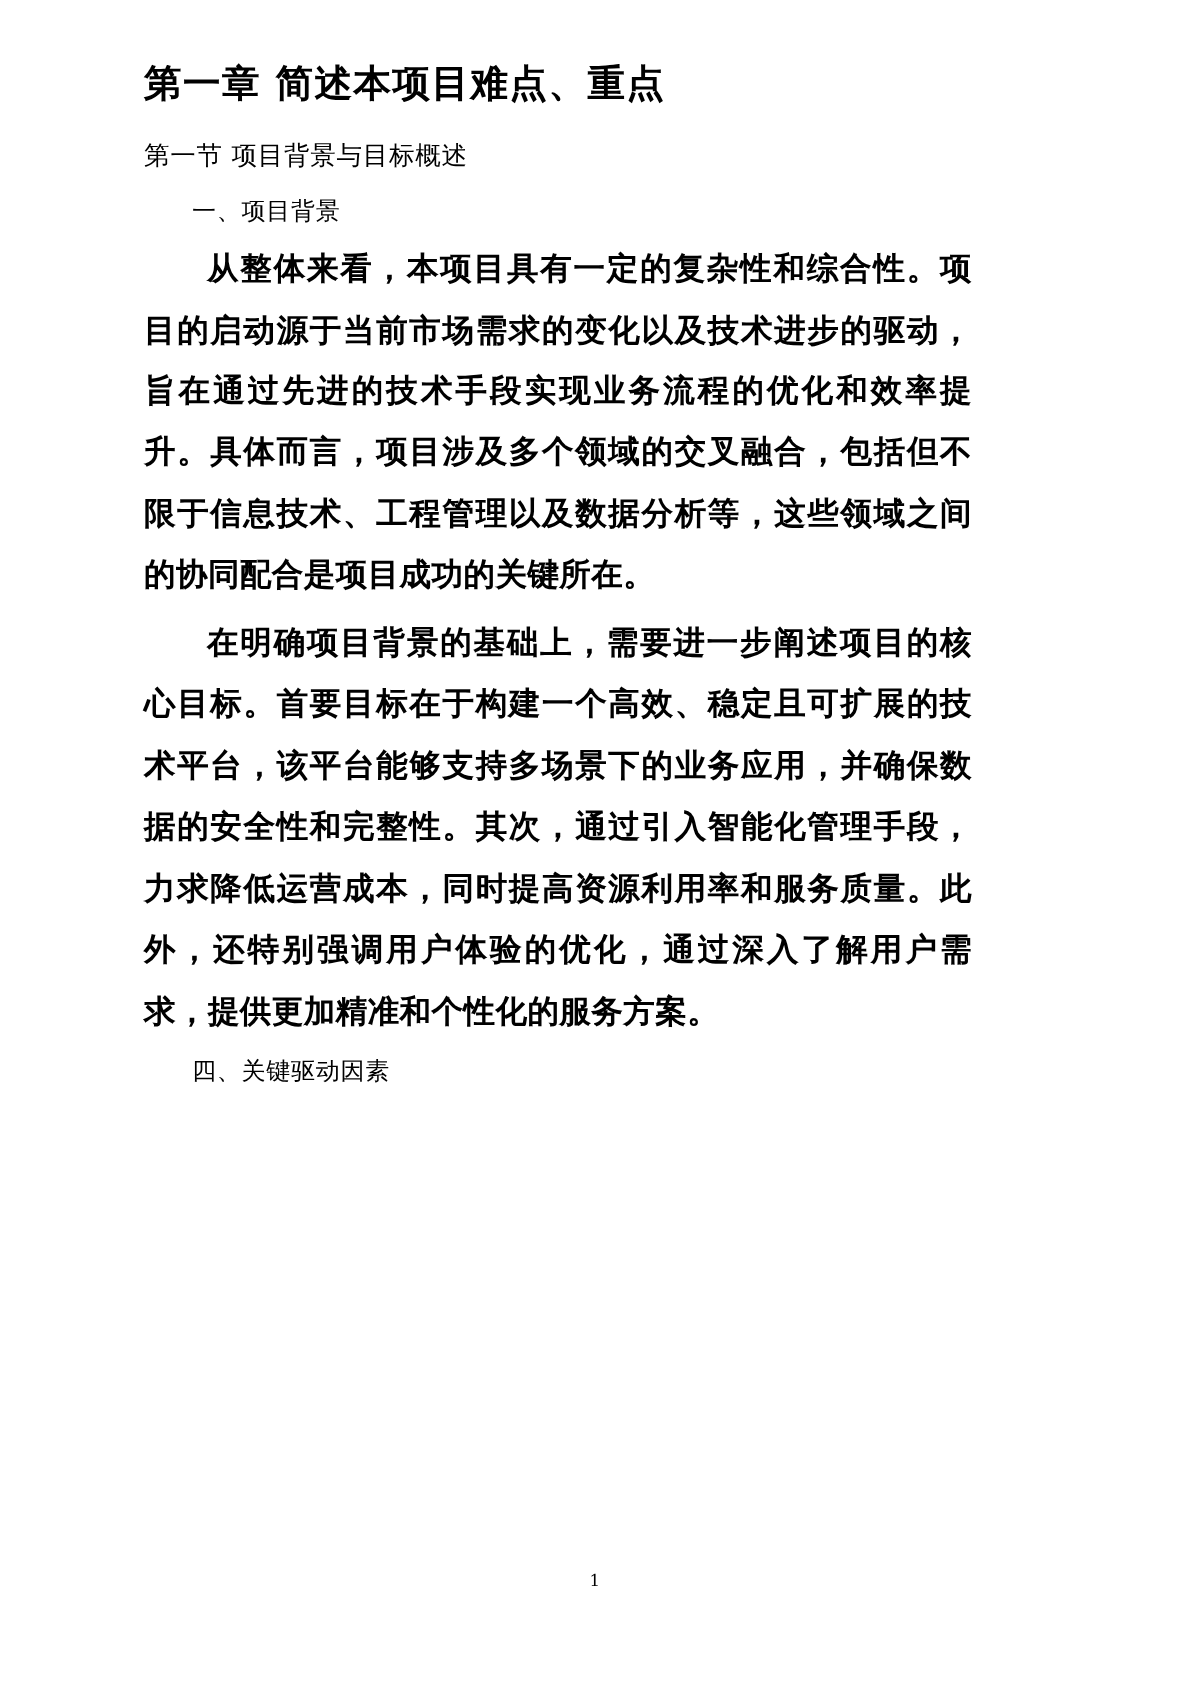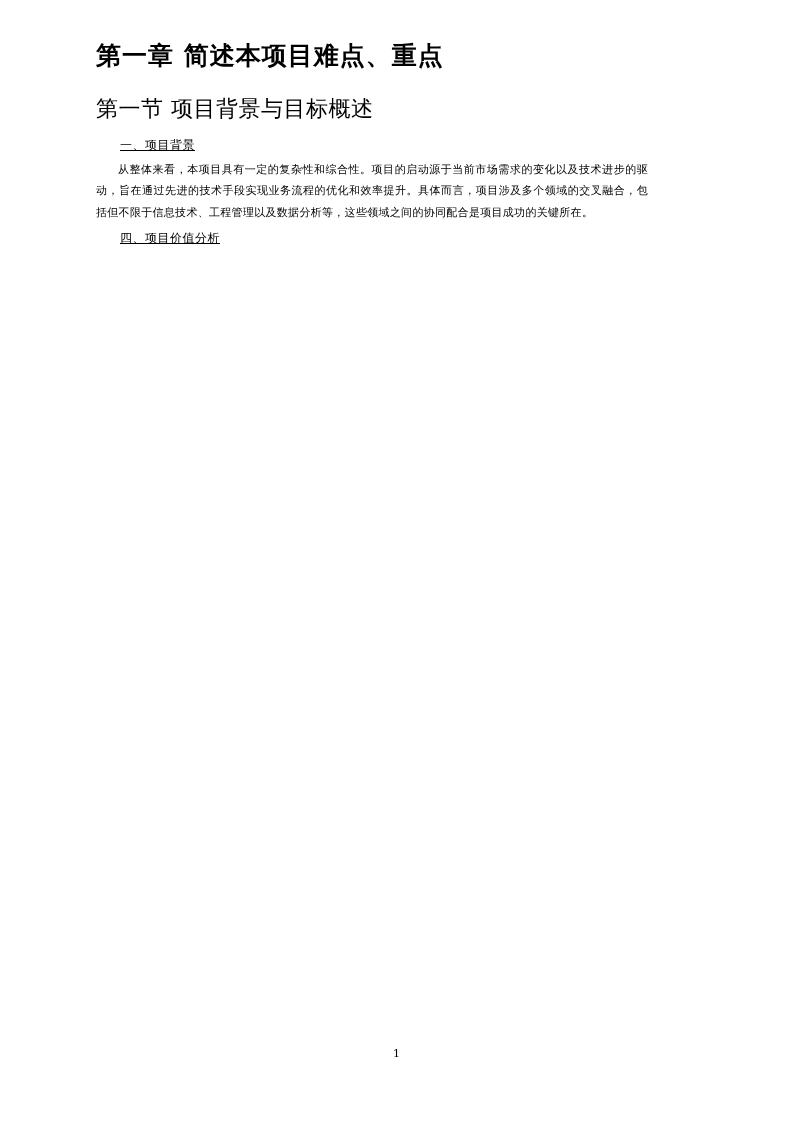--- a/index.html
+++ b/index.html
@@ -24,41 +24,41 @@
   }
   .chapter-title {
     font-size: 25px;
     font-weight: bold;
     letter-spacing: 1px;
     line-height: 1.4;
     margin: 10px 0 18px 0;
     text-align: left;
   }
   .section-title {
-    font-size: 22px;
+    font-size: 17px;
     line-height: 1.6;
     margin: 0 0 8px 0;
     letter-spacing: 0.5px;
   }
   .sub-title {
-    font-size: 12px;
+    font-size: 16px;
     line-height: 1.9;
     margin: 0 0 2px 0;
     text-indent: 2em;
     letter-spacing: 0.5px;
-    text-decoration: underline;
   }
   .para {
-    font-size: 11px;
+    font-size: 21px;
     line-height: 1.95;
     margin: 0 0 4px 0;
     text-indent: 2em;
     text-align: justify;
     text-justify: inter-ideograph;
     letter-spacing: 0.3px;
+    font-weight: bold;
   }
   .page-number {
     position: absolute;
     bottom: 62px;
     left: 0;
     width: 793px;
     text-align: center;
     font-size: 11px;
     font-family: "DejaVu Serif", "Liberation Serif", serif;
     color: #000;
@@ -71,20 +71,21 @@
 
   <h1 class="chapter-title">第一章  简述本项目难点、重点</h1>
 
   <div class="section-title">第一节  项目背景与目标概述</div>
 
   <div class="sub-title">一、项目背景</div>
 
   <p class="para">从整体来看，本项目具有一定的复杂性和综合性。项目的启动源于当前市场需求的变化以及技术进步的驱动，旨在通过先进的技术手段实现业务流程的优化和效率提升。具体而言，项目涉及多个领域的交叉融合，包括但不限于信息技术、工程管理以及数据分析等，这些领域之间的协同配合是项目成功的关键所在。</p>
 
 
+  <p class="para">在明确项目背景的基础上，需要进一步阐述项目的核心目标。首要目标在于构建一个高效、稳定且可扩展的技术平台，该平台能够支持多场景下的业务应用，并确保数据的安全性和完整性。其次，通过引入智能化管理手段，力求降低运营成本，同时提高资源利用率和服务质量。此外，还特别强调用户体验的优化，通过深入了解用户需求，提供更加精准和个性化的服务方案。</p>
 
 
 
-  <div class="sub-title">四、项目价值分析</div>
+  <div class="sub-title">四、关键驱动因素</div>
 
   <div class="page-number">1</div>
 
 </div>
 
 </body></html>

